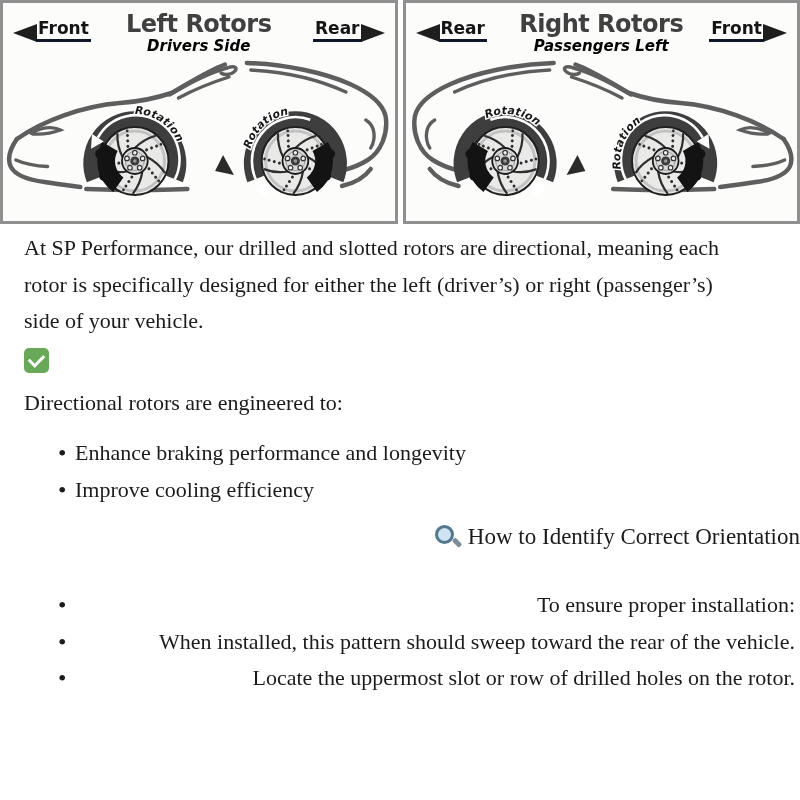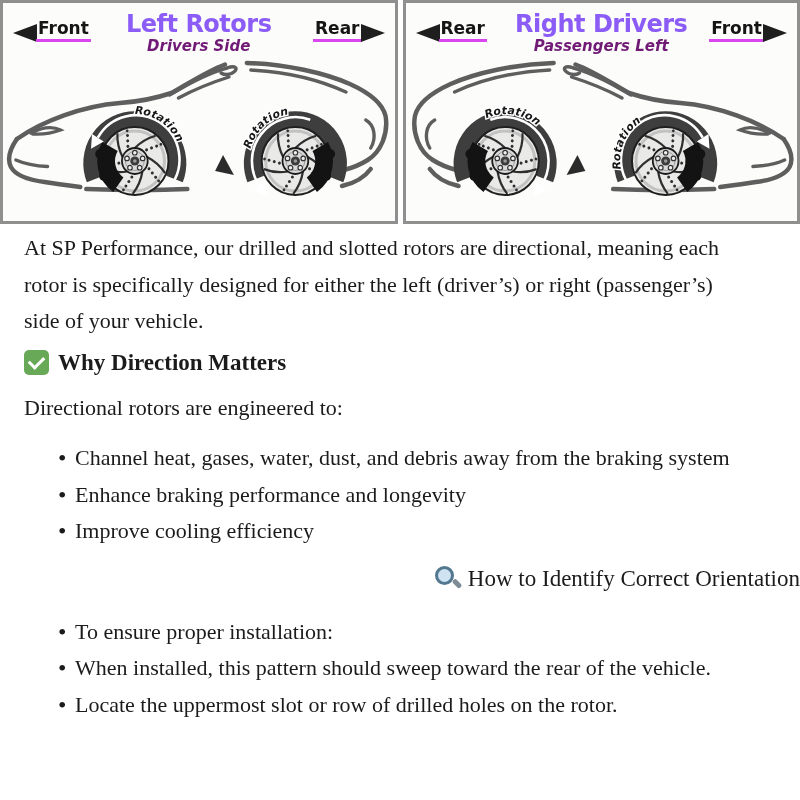--- a/index.html
+++ b/index.html
@@ -4,45 +4,45 @@
 <style>
   html,body{margin:0;padding:0;background:#ffffff;}
   body{width:800px;height:800px;font-family:"Liberation Serif",serif;color:#1b1b1b;overflow:hidden;}
 
   
   .diagram{display:flex;gap:5px;width:800px;}
   .panel{position:relative;flex:1;height:218px;border:3px solid #8f8f8f;background:#fcfcfb;box-sizing:content-box;}
   .panel svg{position:absolute;left:0;top:0;width:100%;height:100%;}
   .panel-header{position:absolute;top:7px;left:10px;right:10px;z-index:2;}
   .titles{position:absolute;left:0;right:0;top:0;text-align:center;}
-  .panel-title{font:bold 24px "DejaVu Sans",sans-serif;letter-spacing:-0.5px;color:#8b5cf6;}
-  .panel-subtitle{font:italic bold 15px "DejaVu Sans",sans-serif;color:#701a75;margin-top:-1px;}
+  .panel-title{font:bold 24px "DejaVu Sans",sans-serif;letter-spacing:-0.5px;color:#404040;}
+  .panel-subtitle{font:italic bold 15px "DejaVu Sans",sans-serif;color:#000000;margin-top:-1px;}
   .dir{position:absolute;top:8px;display:flex;align-items:center;}
   .dir-left{left:0;}
   .dir-right{right:0;}
-  .dir-label{font:bold 17px "DejaVu Sans",sans-serif;color:#151515;border-bottom:3px solid #d946ef;padding:0 2px 1px;}
+  .dir-label{font:bold 17px "DejaVu Sans",sans-serif;color:#151515;border-bottom:3px solid #0f172a;padding:0 2px 1px;}
   .tri{width:0;height:0;border-top:9px solid transparent;border-bottom:9px solid transparent;margin-top:5px;}
   .tri-left{border-right:24px solid #1e1e1e;margin-right:-1px;}
   .tri-right{border-left:24px solid #1e1e1e;margin-left:-1px;}
 
   .cb{fill:none;stroke:#5e5e5e;stroke-width:4.5;stroke-linecap:round;}
   .cb2{fill:none;stroke:#5e5e5e;stroke-width:3.4;stroke-linecap:round;}
   .well{fill:none;stroke:#3e3e3e;stroke-width:18;}
   .rotarc{fill:none;stroke:#ffffff;stroke-width:2.6;}
   .rothead{fill:#ffffff;}
   .rot{font:italic 700 11px "DejaVu Sans",sans-serif;fill:#161616;stroke:#ffffff;stroke-width:2.8px;paint-order:stroke;letter-spacing:.3px;}
 
   
   .article{padding:0 0 0 24px;font-size:22px;line-height:36.5px;}
   .intro{margin:6px 0 8px 0;max-width:718px;}
   .heading{margin:4px 0 0 0;font-size:23px;line-height:30px;font-weight:bold;display:flex;align-items:center;}
   .heading.reg{font-weight:normal;margin-top:14px;justify-content:flex-end;}
   .lead{margin:12px 0 14px 0;}
   ul{list-style:none;margin:8px 0 0 38px;padding:0;}
-  ul.b2{margin-top:20px;}
+  ul.b2{margin-top:35px;text-align:right;}
   li{position:relative;padding-left:13px;}
   ul.b1 li{max-width:655px;}
   ul.b2 li{max-width:720px;}
   li::before{content:"\2022";position:absolute;left:-4px;top:0;font-size:24px;}
 
   .check-icon{display:inline-block;width:25px;height:25px;background:#67a957;border-radius:5px;position:relative;margin-right:9px;flex:0 0 auto;}
   .check-icon::after{content:"";position:absolute;left:5px;top:6px;width:12px;height:7px;border-left:3.5px solid #fff;border-bottom:3.5px solid #fff;transform:rotate(-45deg);}
   .mag-icon{display:inline-block;width:27px;height:27px;position:relative;margin-right:7px;flex:0 0 auto;}
   .mag-icon::before{content:"";position:absolute;left:1px;top:1px;width:13px;height:13px;border:3.5px solid #53788f;border-radius:50%;background:#cfe3f2;}
   .mag-icon::after{content:"";position:absolute;left:17px;top:15px;width:5px;height:10px;background:#7c8b95;border-radius:2px;transform:rotate(-45deg);transform-origin:50% 0;}
@@ -196,43 +196,41 @@
         <text class="rot"><textPath href="#tp-rr" startOffset="4">Rotation</textPath></text>
       </g>
     </svg>
 
     <div class="panel-header">
       <div class="dir dir-left">
         <span class="tri tri-left"></span>
         <span class="dir-label">Rear</span>
       </div>
       <div class="titles">
-        <div class="panel-title">Right Drivers</div>
+        <div class="panel-title">Right Rotors</div>
         <div class="panel-subtitle">Passengers Left</div>
       </div>
       <div class="dir dir-right">
         <span class="dir-label">Front</span>
         <span class="tri tri-right"></span>
       </div>
     </div>
   </div>
 </div>
 
 <div class="article">
   <p class="intro">At SP Performance, our drilled and slotted rotors are directional, meaning each rotor is specifically designed for either the left (driver’s) or right (passenger’s) side of your vehicle.</p>
 
   <h2 class="heading">
     <span class="check-icon"></span>
-    <span>Why Direction Matters</span>
   </h2>
 
   <p class="lead">Directional rotors are engineered to:</p>
 
   <ul class="b1">
-    <li>Channel heat, gases, water, dust, and debris away from the braking system</li>
     <li>Enhance braking performance and longevity</li>
     <li>Improve cooling efficiency</li>
   </ul>
 
   <h2 class="heading reg">
     <span class="mag-icon"></span>
     <span>How to Identify Correct Orientation</span>
   </h2>
 
   <ul class="b2">

